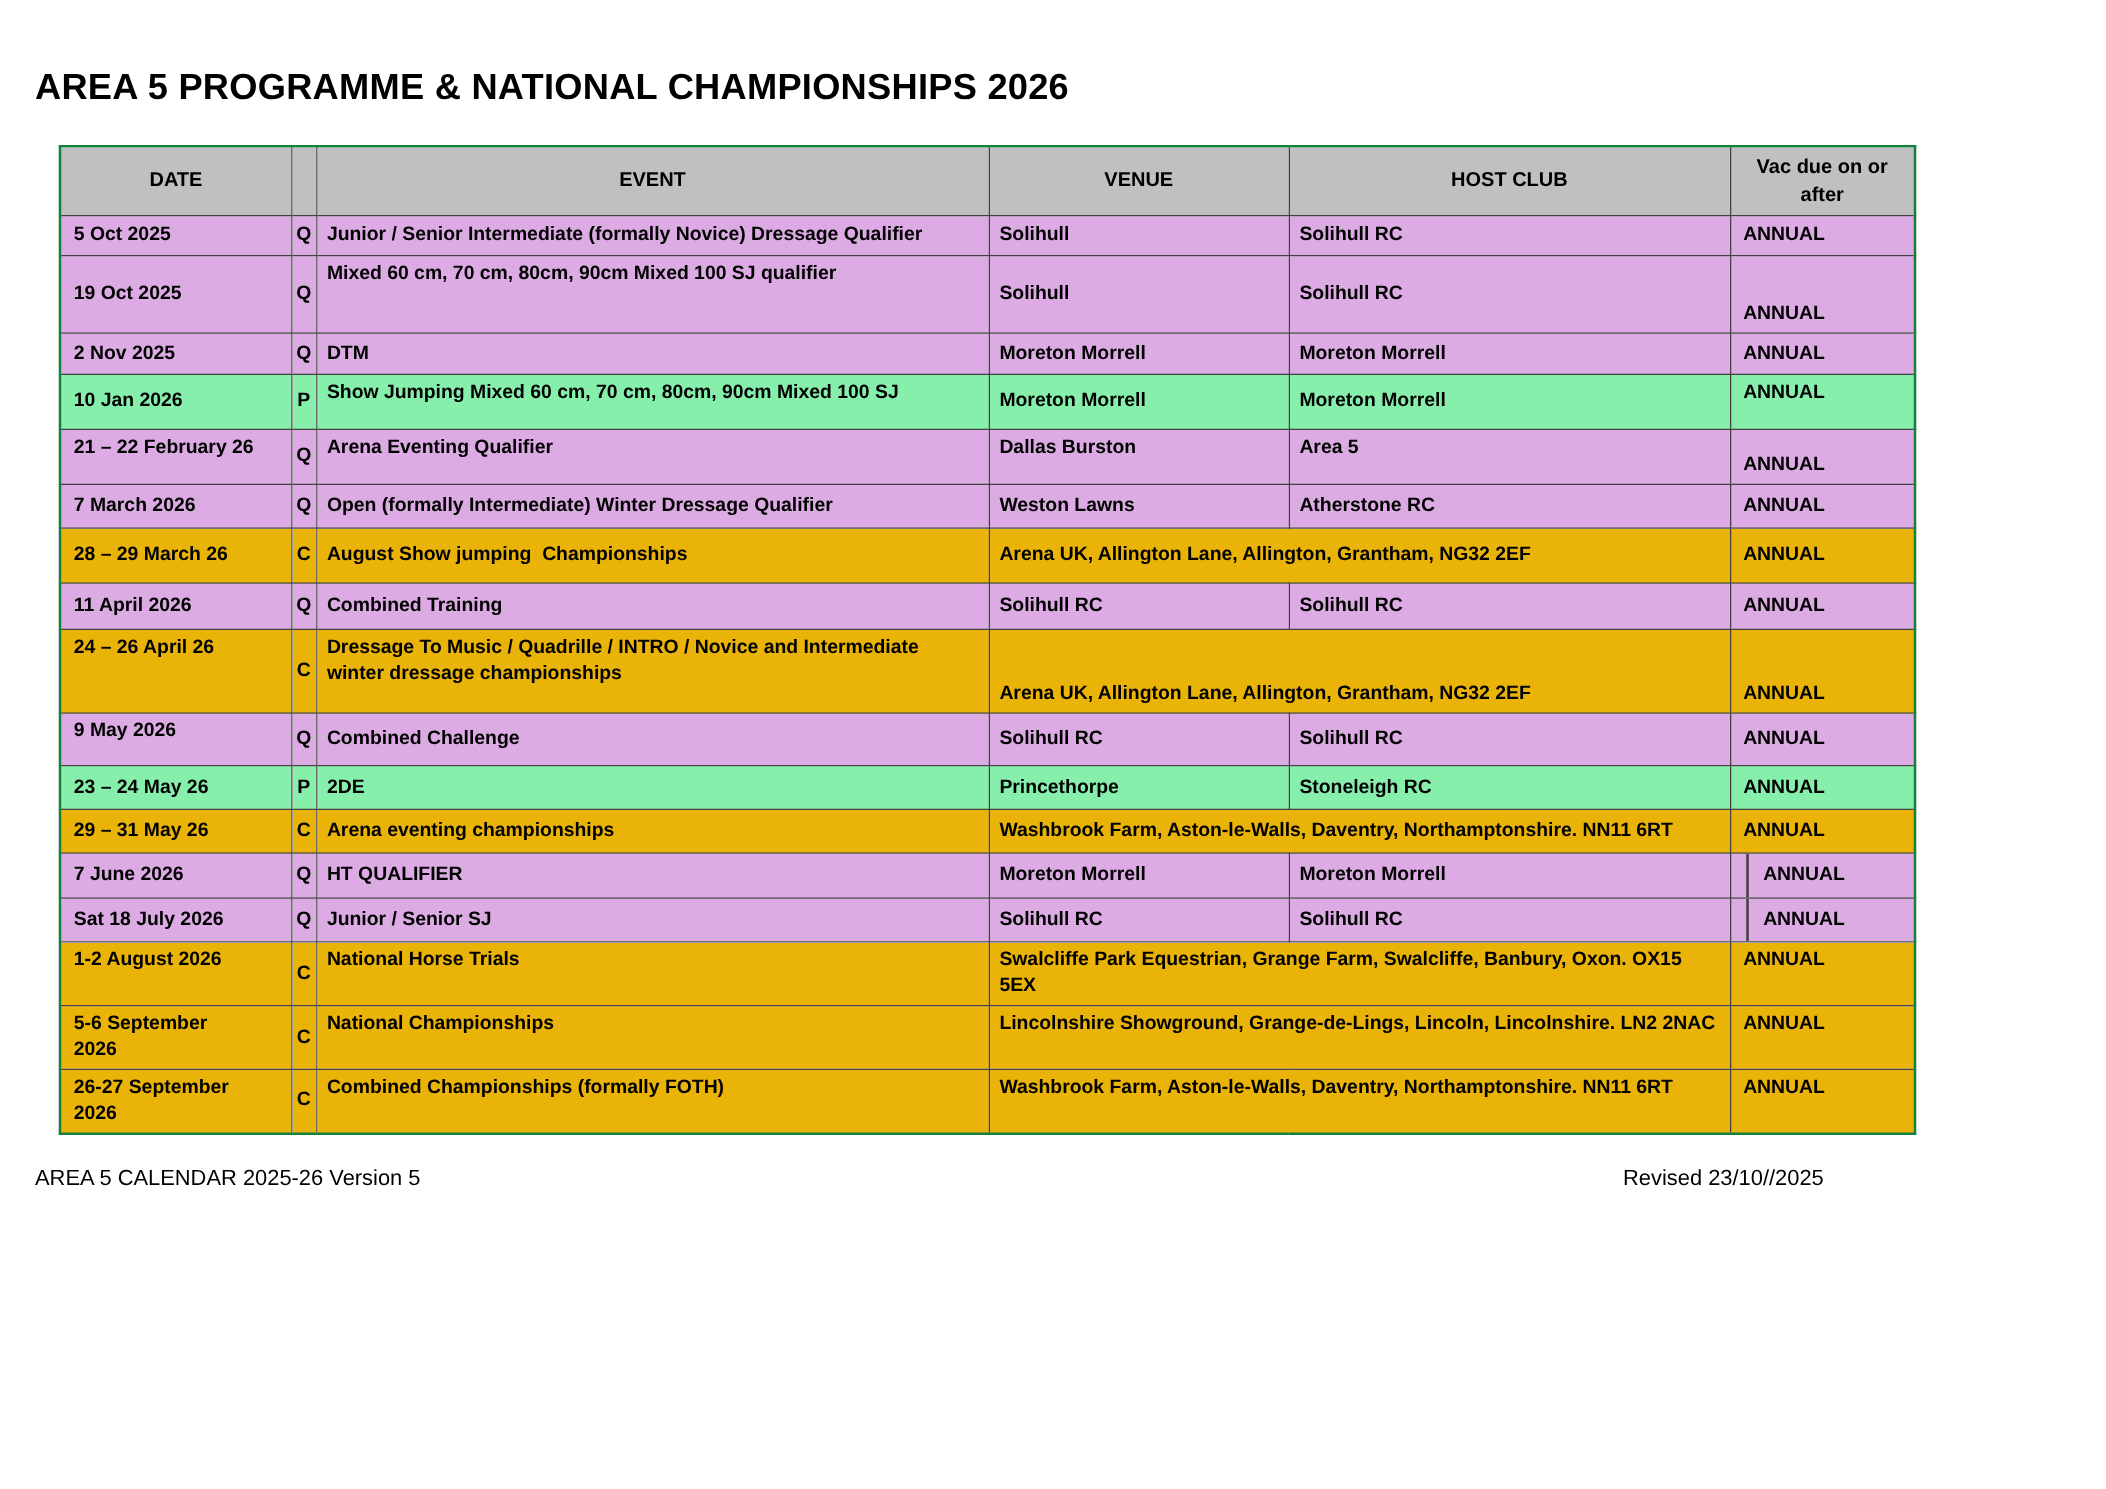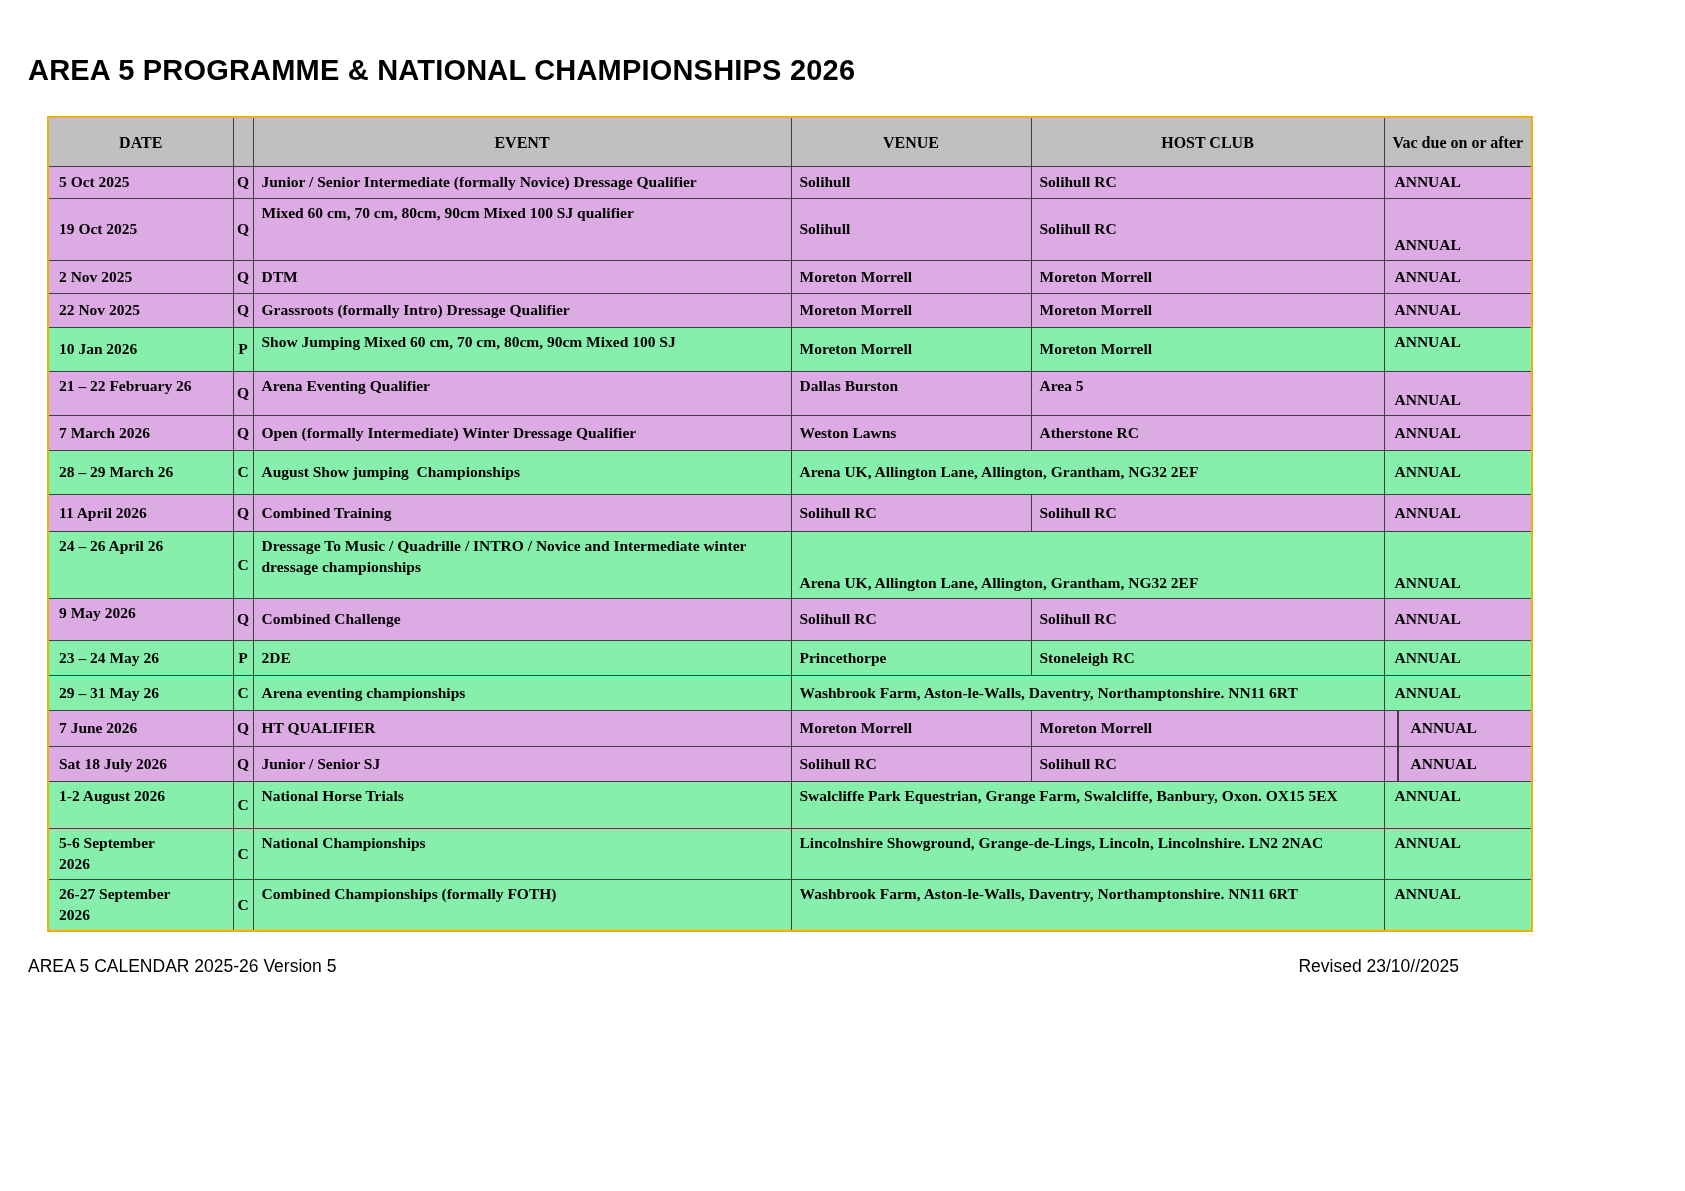--- a/index.html
+++ b/index.html
@@ -1,32 +1,32 @@
 <!DOCTYPE html>
 <html><head>
 <meta charset="utf-8">
 <style>
   html,body{margin:0;padding:0;background:#ffffff;}
   body{font-family:"Liberation Sans","DejaVu Sans",sans-serif;color:#000;}
   .page{width:1685px;height:1191px;box-sizing:border-box;padding:35px 28px 0 28px;overflow:hidden;background:#fff;}
   .page-title{font-size:29px;font-weight:bold;margin:20px 0 29px 0;line-height:1.1;letter-spacing:0.2px;}
-  table.events{border-collapse:collapse;table-layout:fixed;width:1484px;margin-left:19px;border:2px solid #eab308;font-family:Liberation Serif, serif;}
+  table.events{border-collapse:collapse;table-layout:fixed;width:1484px;margin-left:19px;border:2px solid #15803d;}
   th,td{border:1.5px solid #404040;box-sizing:border-box;overflow:hidden;}
   th{background-color:#C0C0C0;font-size:16px;font-weight:bold;text-align:center;vertical-align:middle;padding:4px 6px;line-height:1.45;}
   thead tr{height:50px;}
   td{font-size:15.5px;font-weight:bold;vertical-align:middle;padding:4px 8px;line-height:1.35;}
   td.cell-date{padding-left:10px;white-space:pre-line;}
   td.cell-flag{text-align:center;padding:4px 1px;}
   td.cell-event{white-space:pre-wrap;}
   td.cell-venue{}
   td.cell-host{}
   td.cell-vac{padding-left:10px;}
   tr.row-purple td{background-color:#DCABE3;}
   tr.row-green td{background-color:#86efac;}
-  tr.row-gray td{background-color:#86efac;margin-left:31px;}
+  tr.row-gray td{background-color:#eab308;margin-left:31px;}
   td.bright{background-color:#CE9CF0;}
   td.va-top{vertical-align:top;}
   td.va-bottom{vertical-align:bottom;}
   td.divided{background-image:linear-gradient(#404040,#404040);background-repeat:no-repeat;background-size:2px 100%;background-position:12px 0;padding-left:26px;}
   .footer{width:1484px;margin:24px 0 0 0;display:flex;justify-content:space-between;font-size:17.5px;font-weight:normal;}
   .footer .footer-right{margin-right:0;padding-right:0;}
   .footer-wrap{padding-right:198px;display:flex;justify-content:flex-end;}
 </style>
 </head>
 <body>
@@ -71,28 +71,20 @@
           <td class="cell-vac va-bottom">ANNUAL</td>
         </tr>
         <tr class="row-purple" style="height: 33px;">
           <td class="cell-date">2 Nov 2025</td>
           <td class="cell-flag">Q</td>
           <td class="cell-event">DTM</td>
           <td class="cell-venue">Moreton Morrell</td>
           <td class="cell-host">Moreton Morrell</td>
           <td class="cell-vac">ANNUAL</td>
         </tr>
-        <tr class="row-purple" style="height: 34px;">
-          <td class="cell-date">22 Nov 2025</td>
-          <td class="cell-flag">Q</td>
-          <td class="cell-event">Grassroots (formally Intro) Dressage Qualifier</td>
-          <td class="cell-venue">Moreton Morrell</td>
-          <td class="cell-host">Moreton Morrell</td>
-          <td class="cell-vac">ANNUAL</td>
-        </tr>
         <tr class="row-green" style="height: 44px;">
           <td class="cell-date">10 Jan 2026</td>
           <td class="cell-flag">P</td>
           <td class="cell-event va-top">Show Jumping Mixed 60 cm, 70 cm, 80cm, 90cm Mixed 100 SJ</td>
           <td class="cell-venue">Moreton Morrell</td>
           <td class="cell-host">Moreton Morrell</td>
           <td class="cell-vac va-top">ANNUAL</td>
         </tr>
         <tr class="row-purple" style="height: 44px;">
           <td class="cell-date va-top">21 – 22 February 26</td>

